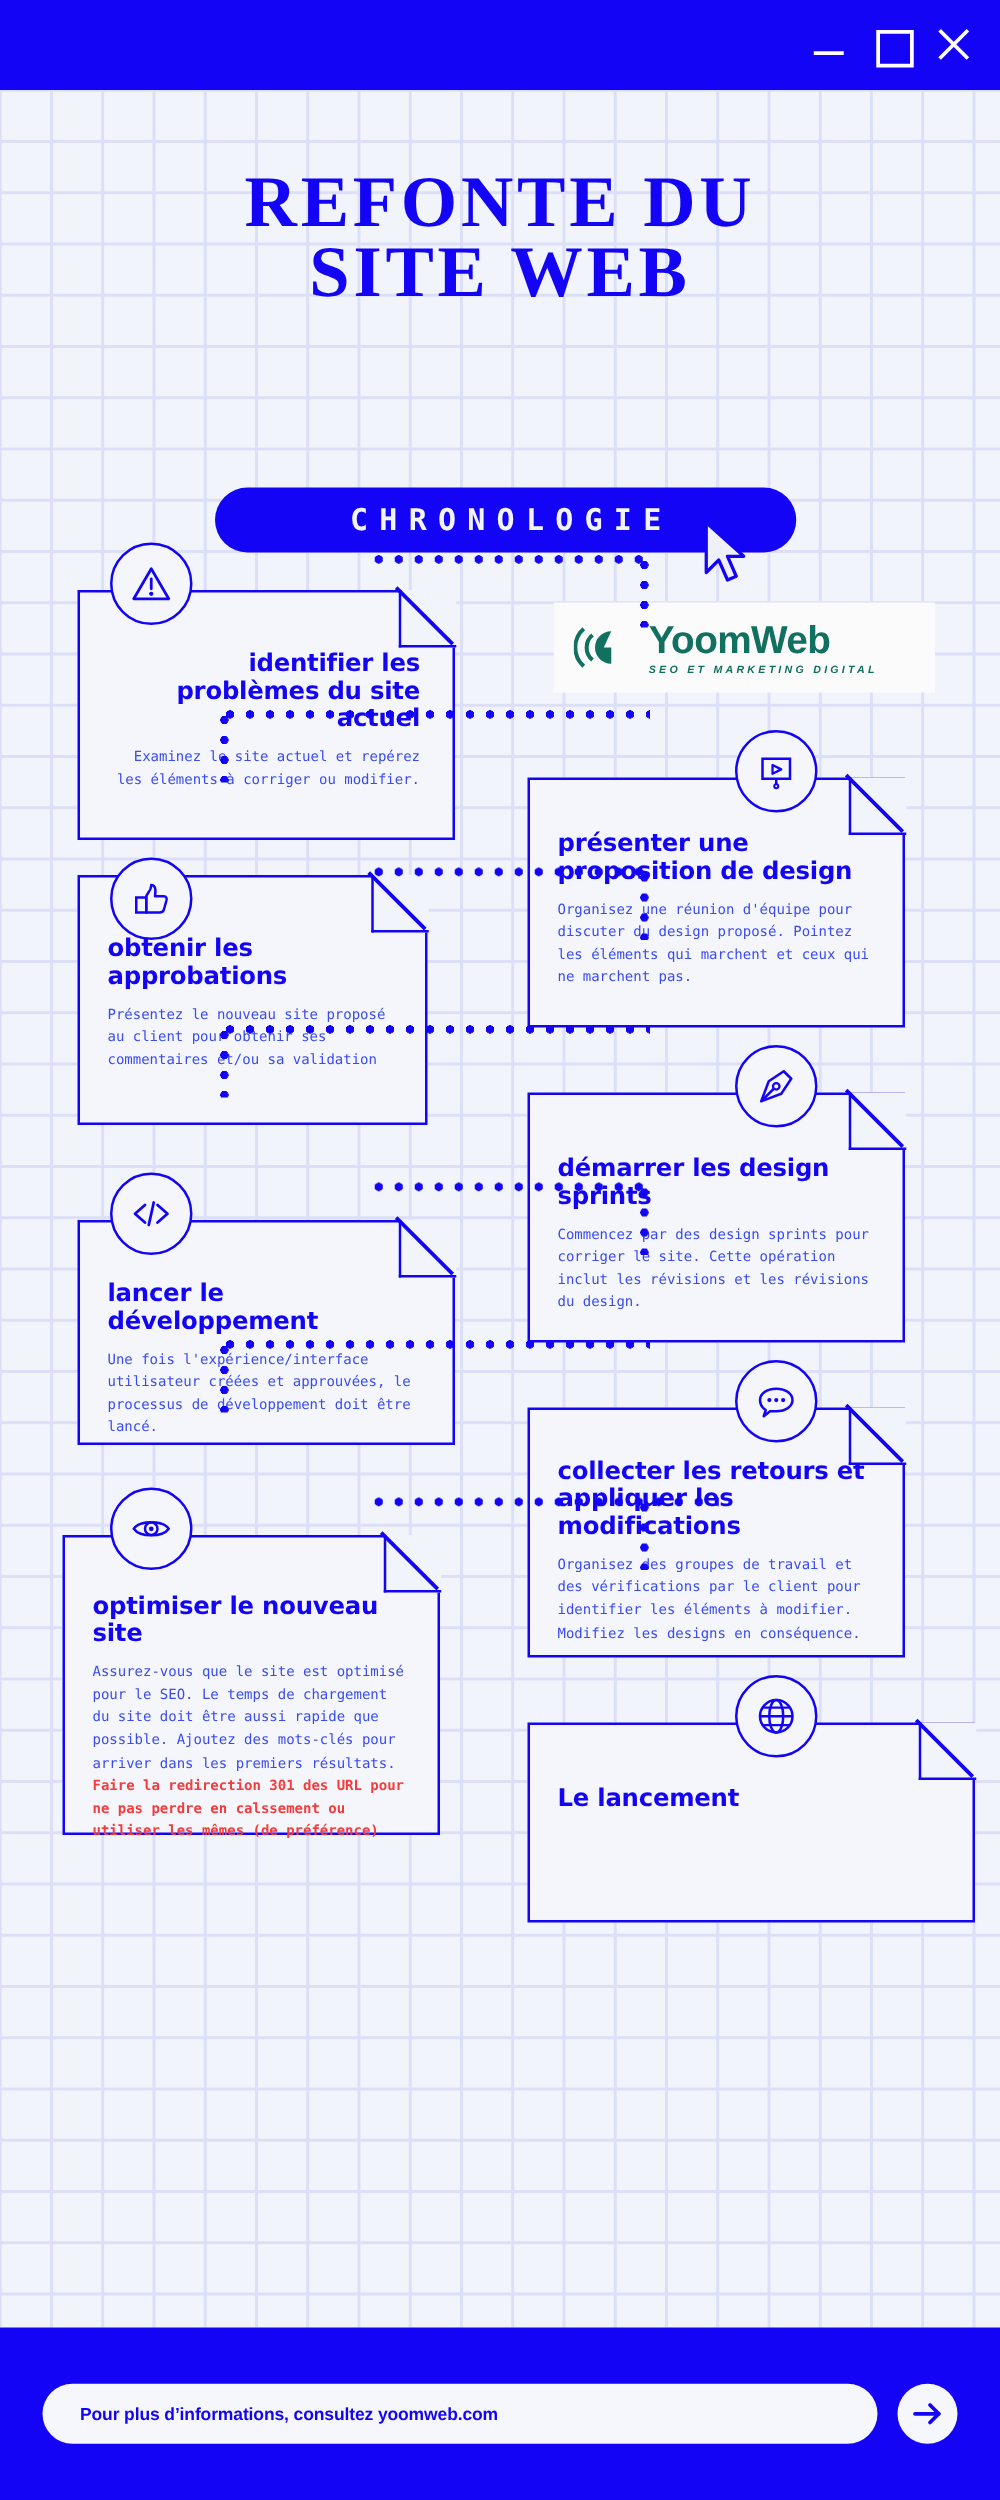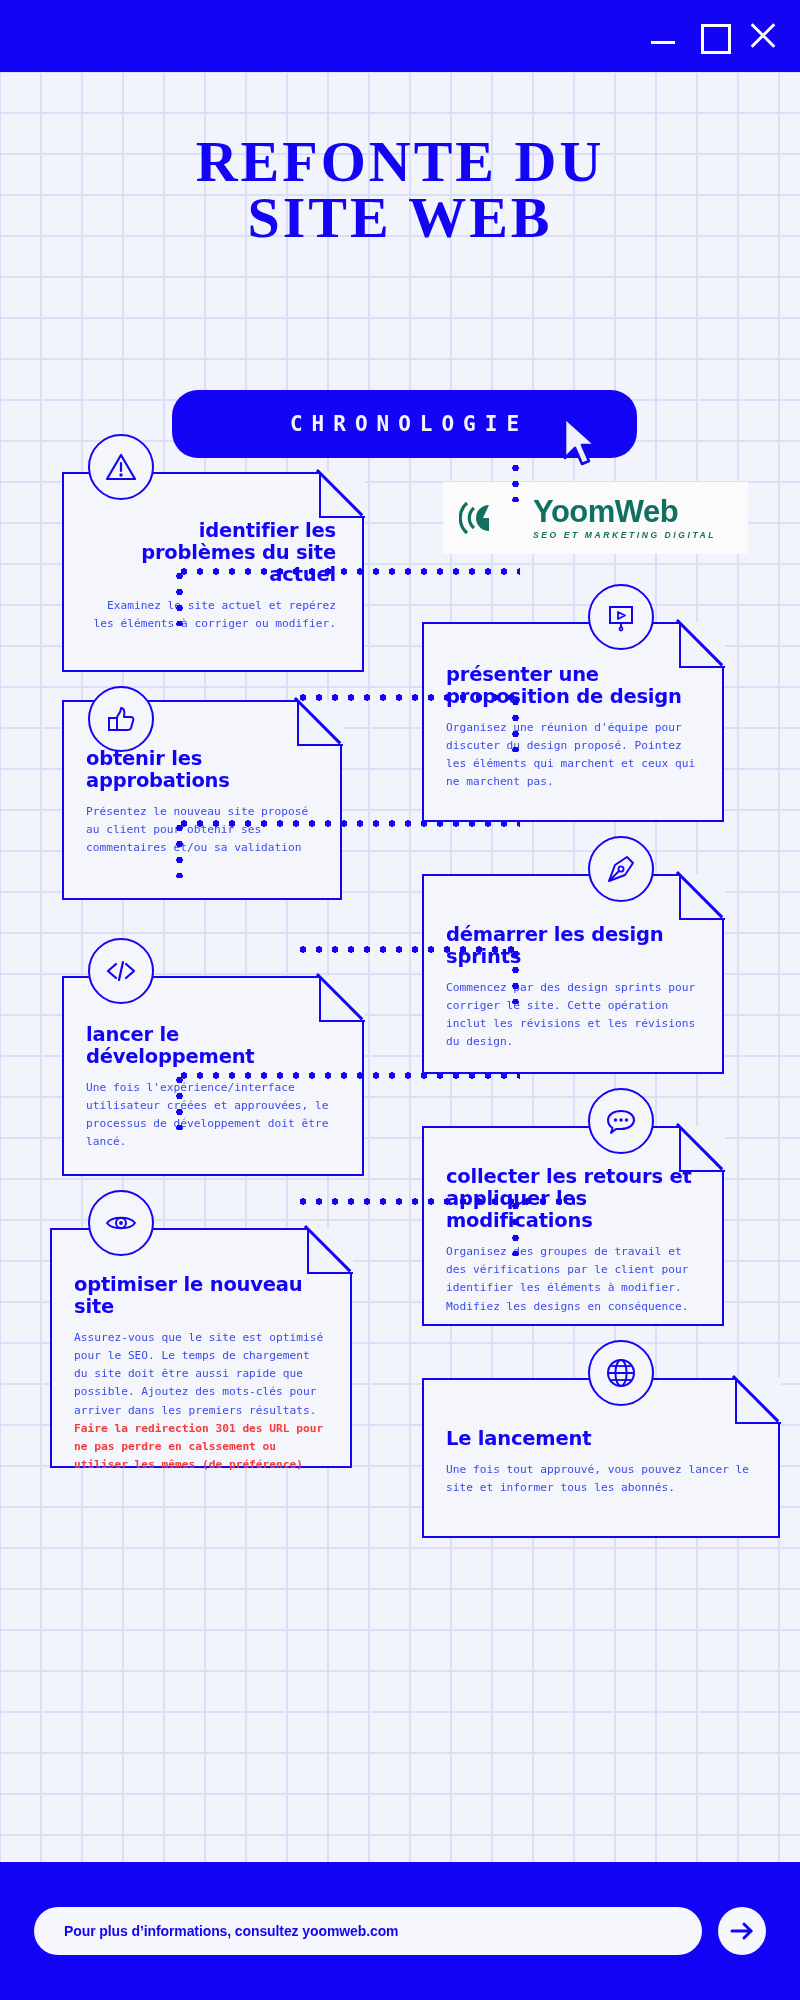--- a/index.html
+++ b/index.html
@@ -73,27 +73,27 @@
     font-weight: bold;
     font-size: 58px;
     line-height: 0.97;
     letter-spacing: 3px;
   }
   .headline .l2 { display: block; }
 
   .chip {
     position: absolute;
     left: 172px; top: 318px;
-    width: 465px; height: 68px;
+    width: 465px; height: 52px;
     background: #1304f5;
     border-radius: 26px;
     color: #f2f4fb;
     font-family: "DejaVu Sans Mono", monospace;
     font-weight: bold;
-    font-size: 21px;
+    font-size: 24px;
     letter-spacing: 9px;
     display: flex;
     align-items: center;
     justify-content: center;
     text-indent: 9px;
   }
 
   
   .cursor {
     position: absolute;
@@ -105,21 +105,21 @@
 
   
   .logo-box {
     position: absolute;
     left: 443px; top: 410px;
     width: 305px; height: 72px;
     background: #fbfbfb;
     display: flex;
     align-items: center;
     padding-left: 16px;
-    gap: 24px;
+    gap: 10px;
   }
   .logo-word {
     color: #11705f;
     font-family: "Liberation Sans", sans-serif;
     font-weight: bold;
     font-size: 31px;
     letter-spacing: -0.5px;
     line-height: 1;
   }
   .logo-tag {
@@ -363,21 +363,21 @@
     </div>
   </div>
   <div class="badge" style="left:588px; top:764px;">
     <svg width="34" height="34" viewBox="0 0 34 34">
       <path d="M5 29 L11 13 L23 5 L29 11 L21 23 Z" fill="none" stroke="#1304f5" stroke-width="2" stroke-linejoin="round"></path>
       <circle cx="17" cy="17" r="2.6" fill="none" stroke="#1304f5" stroke-width="1.8"></circle>
       <line x1="5" y1="29" x2="15" y2="19" stroke="#1304f5" stroke-width="2"></line>
     </svg>
   </div>
 
-  <div class="card" style="left:62px; top:904px; width:302px; height:200px;">
+  <div class="card" style="left:62px; top:904px; width:302px; height:180px;">
     <div class="fold"></div>
     <div style="padding:46px 26px 0 22px;">
       <div class="card-title">lancer le développement</div>
       <div class="card-body">Une fois l'expérience/interface utilisateur créées et approuvées, le processus de développement doit être lancé.</div>
     </div>
   </div>
   <div class="badge" style="left:88px; top:866px;">
     <svg width="34" height="34" viewBox="0 0 34 34">
       <path d="M12 10 L4 17 L12 24" fill="none" stroke="#1304f5" stroke-width="2.2" stroke-linecap="round" stroke-linejoin="round"></path>
       <path d="M22 10 L30 17 L22 24" fill="none" stroke="#1304f5" stroke-width="2.2" stroke-linecap="round" stroke-linejoin="round"></path>
@@ -413,21 +413,20 @@
       <path d="M3 17 C8 10 26 10 31 17 C26 24 8 24 3 17 Z" fill="none" stroke="#1304f5" stroke-width="2" stroke-linejoin="round"></path>
       <circle cx="17" cy="17" r="5" fill="none" stroke="#1304f5" stroke-width="2"></circle>
       <circle cx="17" cy="17" r="1.9" fill="#1304f5"></circle>
     </svg>
   </div>
 
   <div class="card" style="left:422px; top:1306px; width:358px; height:160px;">
     <div class="fold"></div>
     <div style="padding:48px 26px 0 22px;">
       <div class="card-title">Le lancement</div>
-      <div class="card-body">Une fois tout approuvé, vous pouvez lancer le site et informer tous les abonnés.</div>
     </div>
   </div>
   <div class="badge" style="left:588px; top:1268px;">
     <svg width="34" height="34" viewBox="0 0 34 34">
       <circle cx="17" cy="17" r="13" fill="none" stroke="#1304f5" stroke-width="2"></circle>
       <ellipse cx="17" cy="17" rx="5.6" ry="13" fill="none" stroke="#1304f5" stroke-width="2"></ellipse>
       <line x1="4" y1="17" x2="30" y2="17" stroke="#1304f5" stroke-width="2"></line>
       <line x1="6.6" y1="10" x2="27.4" y2="10" stroke="#1304f5" stroke-width="1.8"></line>
       <line x1="6.6" y1="24" x2="27.4" y2="24" stroke="#1304f5" stroke-width="1.8"></line>
     </svg>

